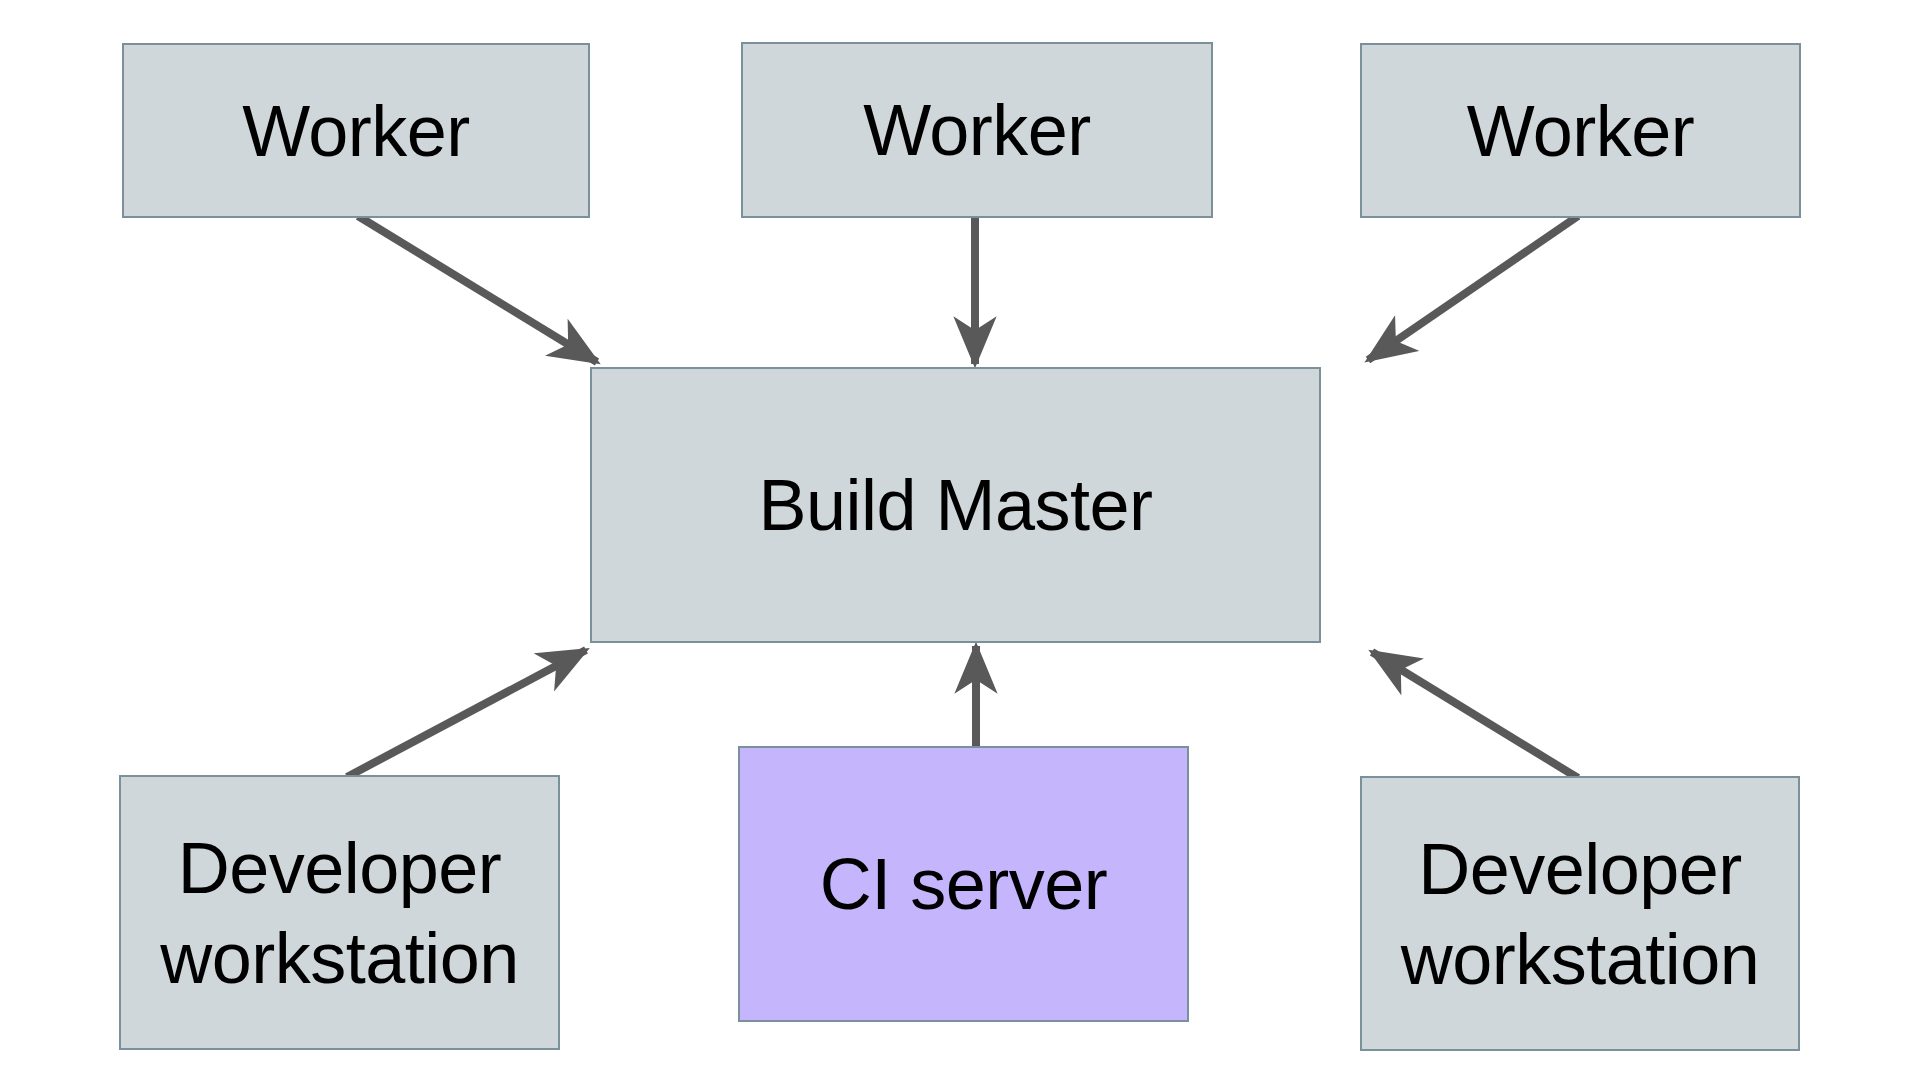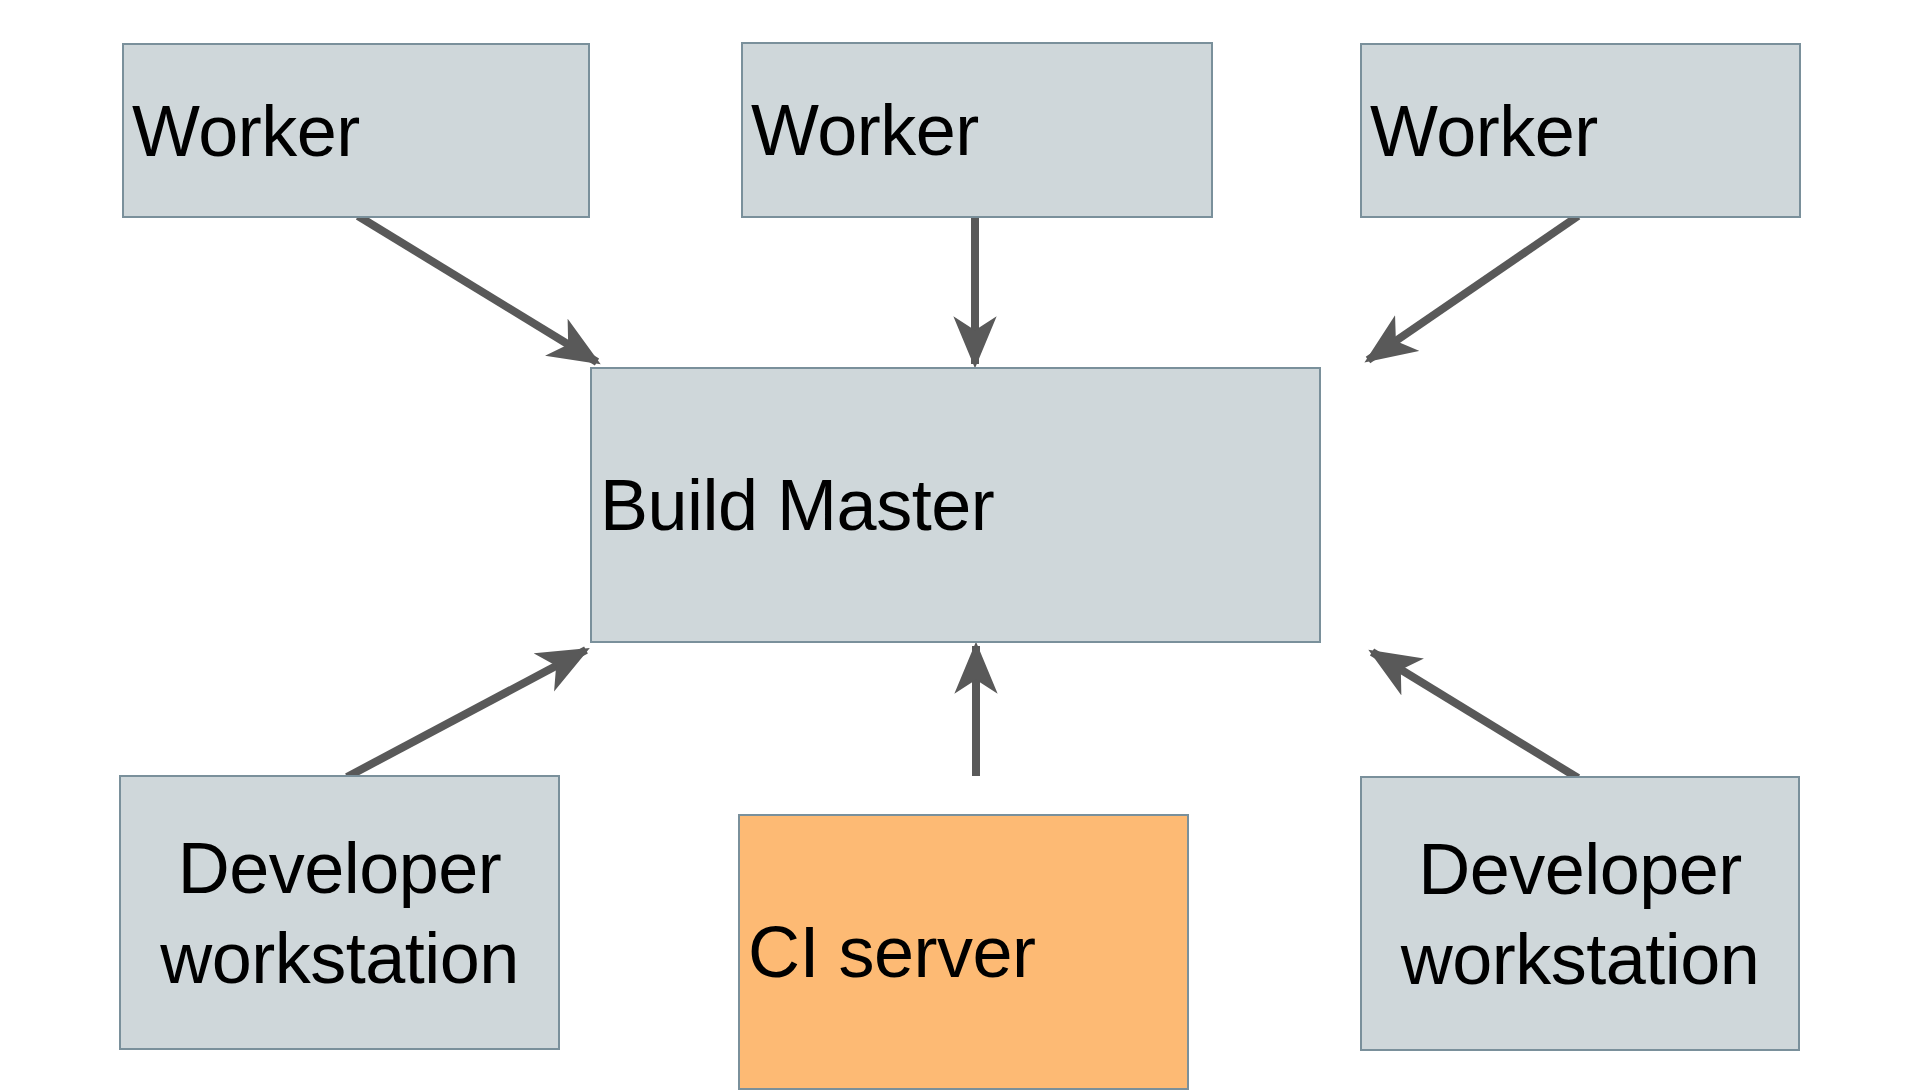--- a/index.html
+++ b/index.html
@@ -22,20 +22,21 @@
     height: 100%;
     pointer-events: none;
   }
   .node {
     position: absolute;
     box-sizing: border-box;
     border: 2.5px solid #7a909b;
     background: #cfd7da;
     display: flex;
     align-items: center;
+    justify-content: center;
     text-align: center;
     font-size: 72px;
     line-height: 1.25;
     color: #000000;
     letter-spacing: -0.5px;
   }
   .node span {
     display: block;
     padding: 0 8px;
   }
@@ -66,20 +67,20 @@
       </div>
       <div class="node" style="left: 1360px; top: 43px; width: 441px; height: 175px; background: rgb(207, 215, 218); border-color: rgb(122, 144, 155); color: rgb(0, 0, 0);">
         <span>Worker</span>
       </div>
       <div class="node" style="left: 590px; top: 367px; width: 731px; height: 276px; background: rgb(207, 215, 218); border-color: rgb(122, 144, 155); color: rgb(0, 0, 0);">
         <span>Build Master</span>
       </div>
       <div class="node" style="left: 119px; top: 775px; width: 441px; height: 275px; background: rgb(207, 215, 218); border-color: rgb(122, 144, 155); color: rgb(0, 0, 0);">
         <span>Developer workstation</span>
       </div>
-      <div class="node" style="left: 738px; top: 814px; width: 451px; height: 276px; background: #fdba74; border-color: rgb(122, 144, 155); color: rgb(0, 0, 0);">
+      <div class="node" style="left: 738px; top: 746px; width: 451px; height: 276px; background: #c4b5fd; border-color: rgb(122, 144, 155); color: rgb(0, 0, 0);">
         <span>CI server</span>
       </div>
       <div class="node" style="left: 1360px; top: 776px; width: 440px; height: 275px; background: rgb(207, 215, 218); border-color: rgb(122, 144, 155); color: rgb(0, 0, 0);">
         <span>Developer workstation</span>
       </div>
     </div>
 </div>
 
 </body></html>

